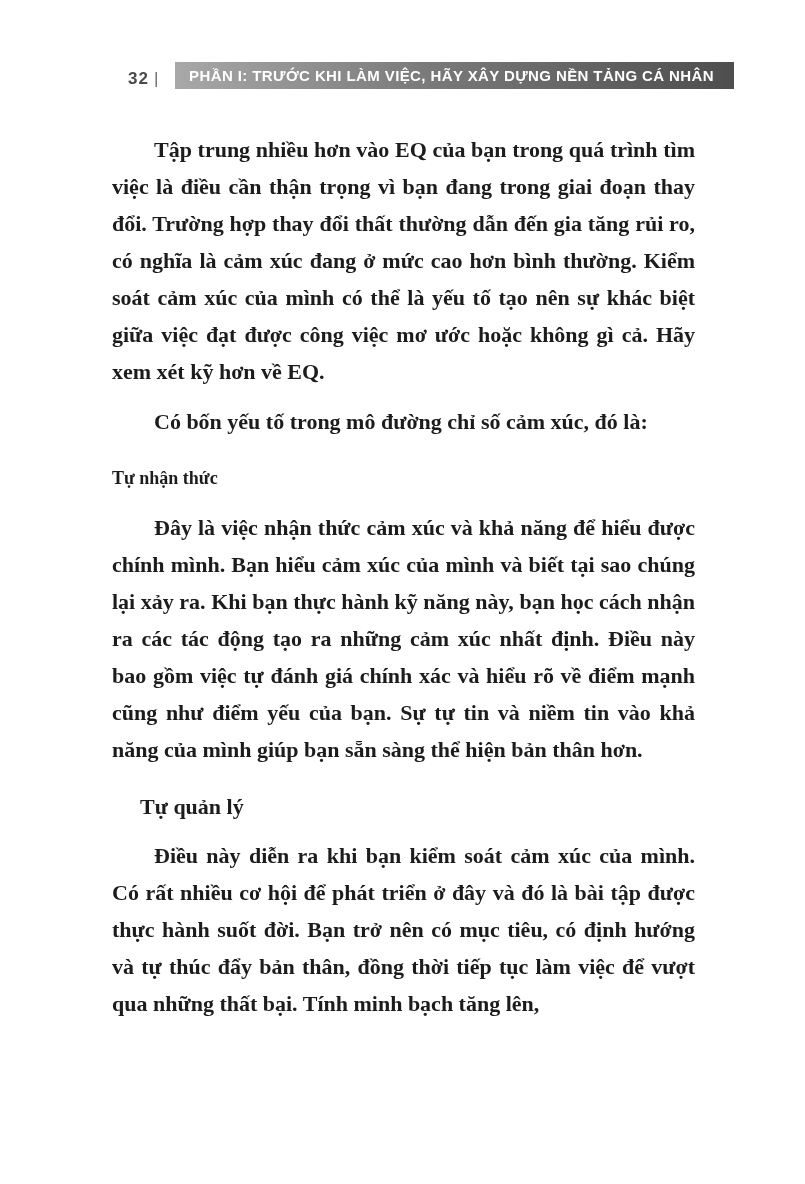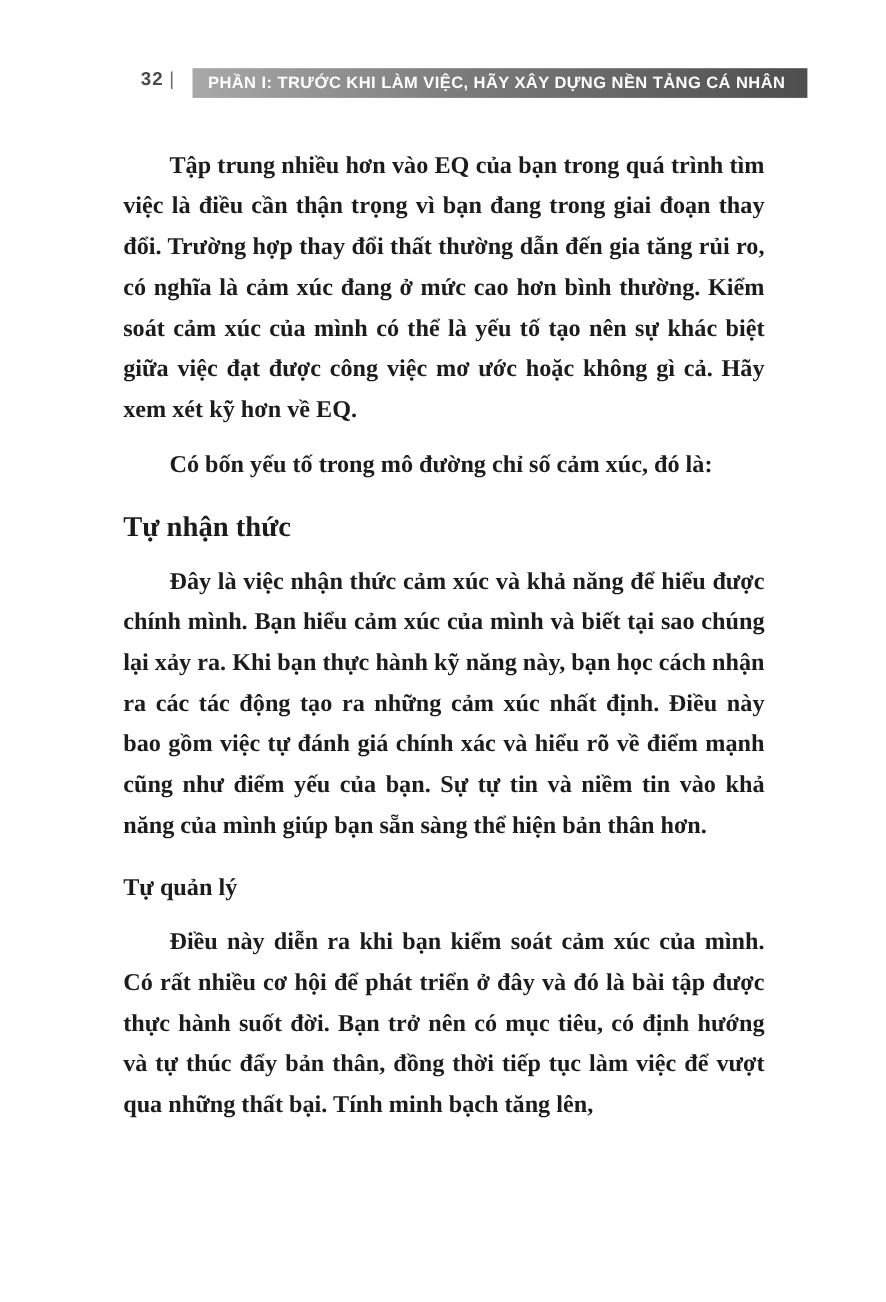--- a/index.html
+++ b/index.html
@@ -13,21 +13,21 @@
     height: 1184px;
     margin: 0 auto;
     background: #ffffff;
     overflow: hidden;
     font-family: "Liberation Serif", serif;
     color: #1c1c1c;
   }
   
   .header {
     display: flex;
-    align-items: flex-start;
+    align-items: flex-end;
     margin: 62px 71px 0 128px;
   }
   .page-num {
     font-family: "Liberation Sans", sans-serif;
     font-size: 17px;
     font-weight: bold;
     color: #4a4a4a;
     white-space: nowrap;
     margin-right: 16px;
     letter-spacing: 1px;
@@ -85,19 +85,19 @@
       <span>32</span><span class="sep">|</span>
     </div>
     <div class="header-bar">
       <span class="header-title">PHẦN I: TRƯỚC KHI LÀM VIỆC, HÃY XÂY DỰNG NỀN TẢNG CÁ NHÂN</span>
     </div>
   </div>
 
   <div class="content">
     <p class="para indent">Tập trung nhiều hơn vào EQ của bạn trong quá trình tìm việc là điều cần thận trọng vì bạn đang trong giai đoạn thay đổi. Trường hợp thay đổi thất thường dẫn đến gia tăng rủi ro, có nghĩa là cảm xúc đang ở mức cao hơn bình thường. Kiểm soát cảm xúc của mình có thể là yếu tố tạo nên sự khác biệt giữa việc đạt được công việc mơ ước hoặc không gì cả. Hãy xem xét kỹ hơn về EQ.</p>
     <p class="para indent">Có bốn yếu tố trong mô đường chỉ số cảm xúc, đó là:</p>
-    <h3 class="subheading" style="font-size:26px;">Tự nhận thức</h3>
+    <h3 class="subheading" style="font-size:18px;">Tự nhận thức</h3>
     <p class="para indent">Đây là việc nhận thức cảm xúc và khả năng để hiểu được chính mình. Bạn hiểu cảm xúc của mình và biết tại sao chúng lại xảy ra. Khi bạn thực hành kỹ năng này, bạn học cách nhận ra các tác động tạo ra những cảm xúc nhất định. Điều này bao gồm việc tự đánh giá chính xác và hiểu rõ về điểm mạnh cũng như điểm yếu của bạn. Sự tự tin và niềm tin vào khả năng của mình giúp bạn sẵn sàng thể hiện bản thân hơn.</p>
-    <h3 class="subheading" style="font-size:22px;">Tự quản lý</h3>
+    <h3 class="subheading" style="font-size:22px;margin-left:28px;">Tự quản lý</h3>
     <p class="para indent">Điều này diễn ra khi bạn kiểm soát cảm xúc của mình. Có rất nhiều cơ hội để phát triển ở đây và đó là bài tập được thực hành suốt đời. Bạn trở nên có mục tiêu, có định hướng và tự thúc đẩy bản thân, đồng thời tiếp tục làm việc để vượt qua những thất bại. Tính minh bạch tăng lên,</p>
   </div>
 
 </div>
 
 </body></html>

